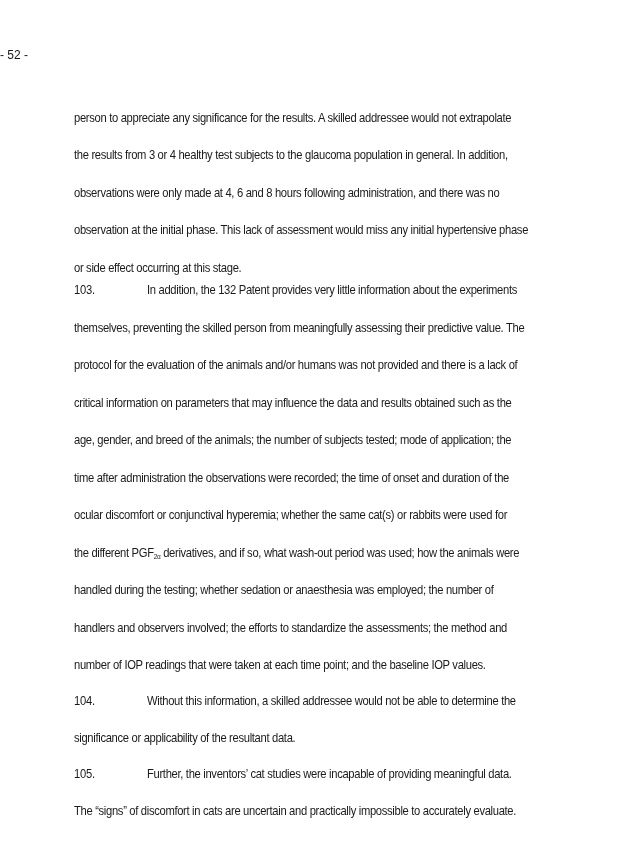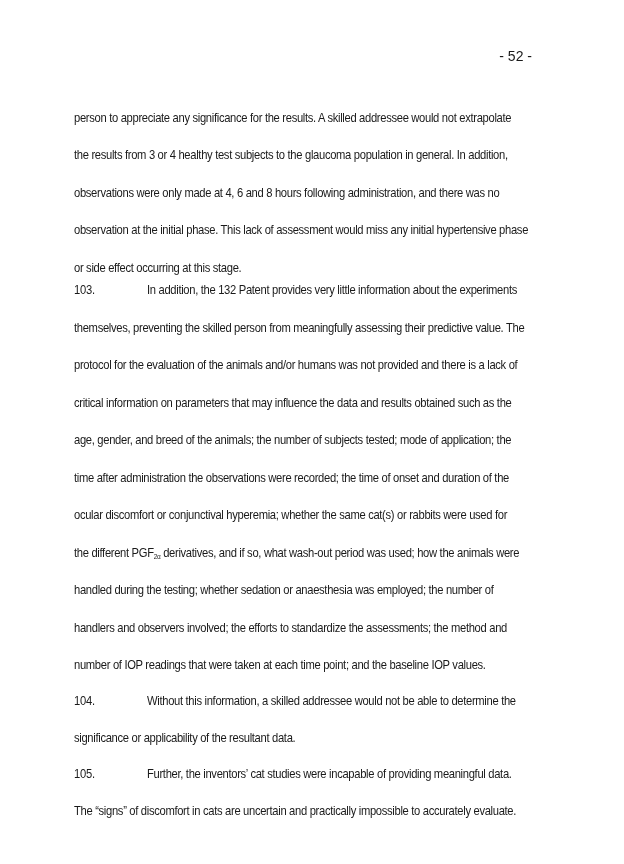--- a/index.html
+++ b/index.html
@@ -1,19 +1,19 @@
 <!DOCTYPE html>
 <html><head>
 <meta charset="utf-8">
 <style>
   html, body { margin: 0; padding: 0; background: #ffffff; }
   body { width: 624px; height: 864px; position: relative; overflow: hidden;
          font-family: "Liberation Sans", sans-serif; color: #1a1a1a; }
-  .page-number { position: absolute; top: 48px; left: 0; width: 532px; text-align: right;
-                 font-size: 14px; }
+  .page-number { position: absolute; top: 48px; left: 0; width: 532px; text-align: left;
+                 font-size: 12px; }
   .line { position: absolute; left: 74px; font-size: 12.2px; white-space: nowrap;
           letter-spacing: -0.35px; transform: scaleX(0.92); transform-origin: left center; }
   .num { position: absolute; left: 74px; font-size: 12.2px; letter-spacing: -0.3px;
          transform: scaleX(0.92); transform-origin: left center; }
   .indent { left: 147px; }
   sub { font-size: 7px; vertical-align: -2px; }
 </style>
 </head>
 <body>
 

